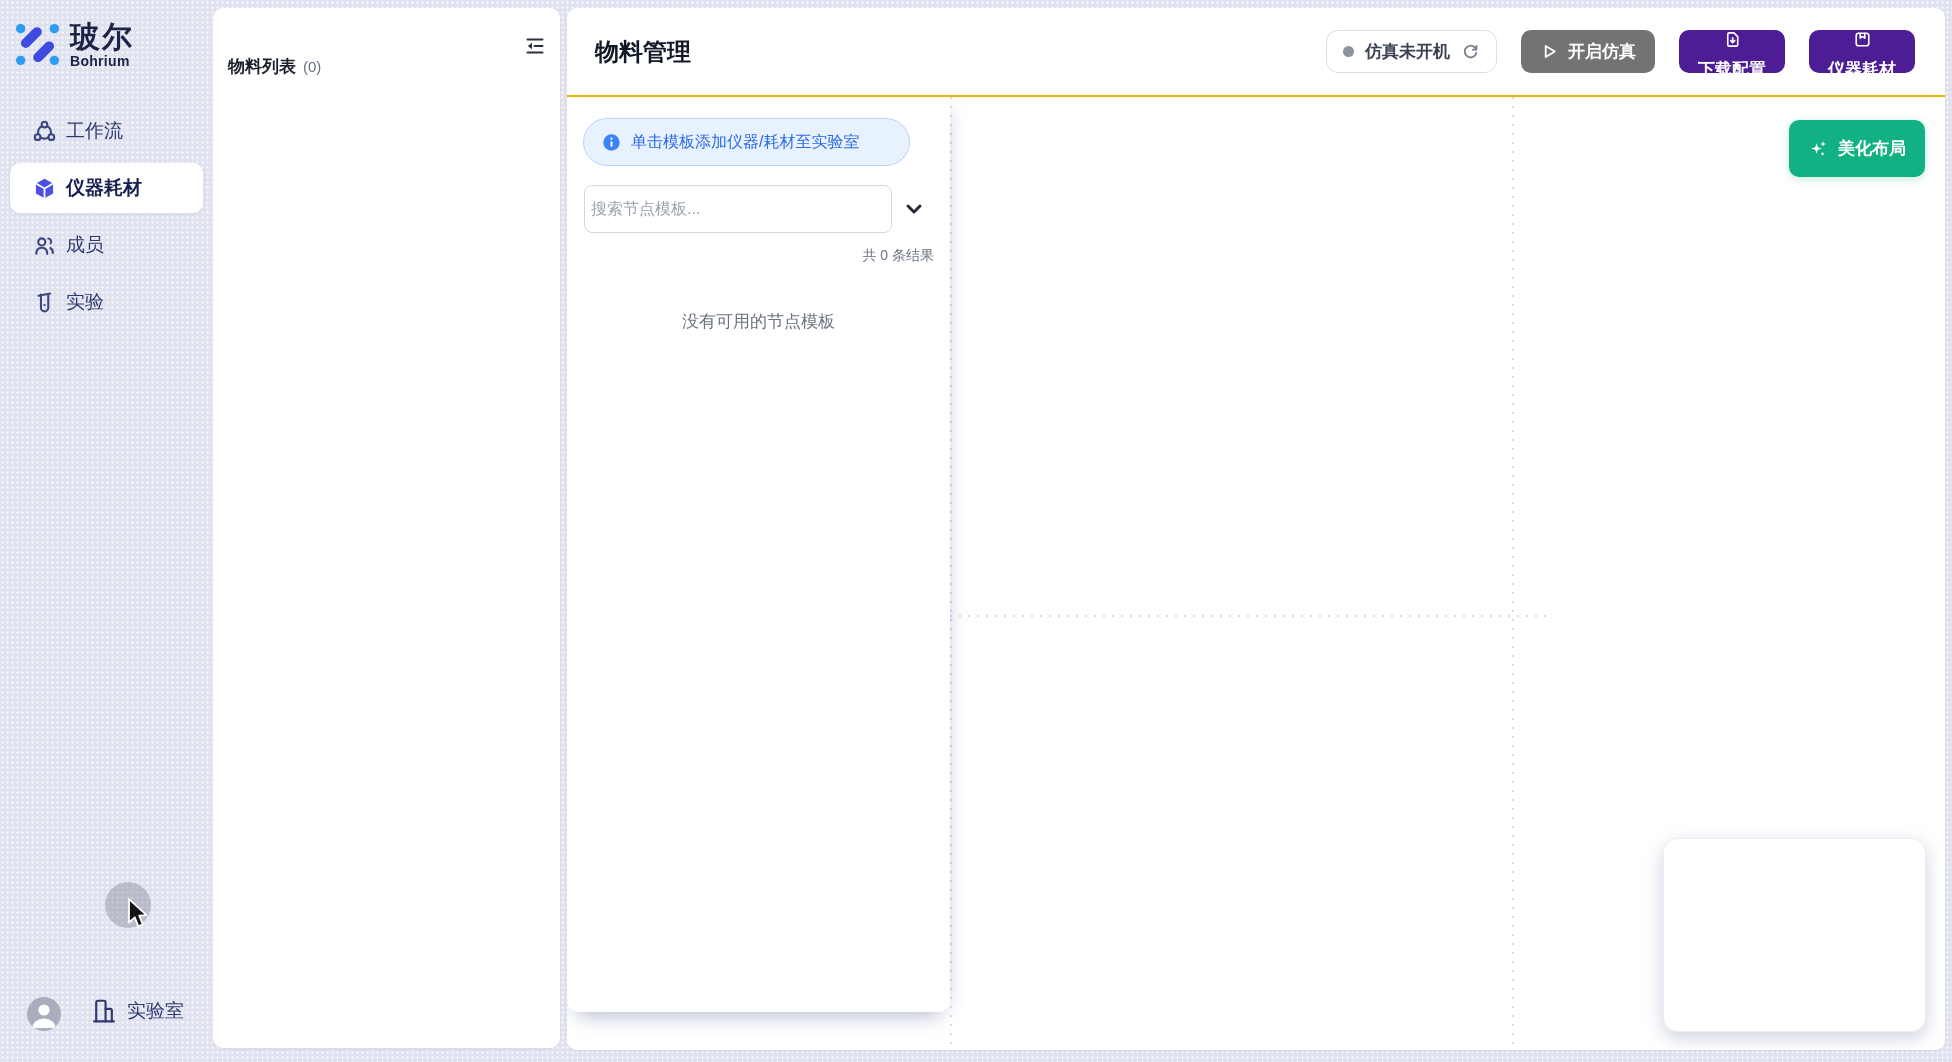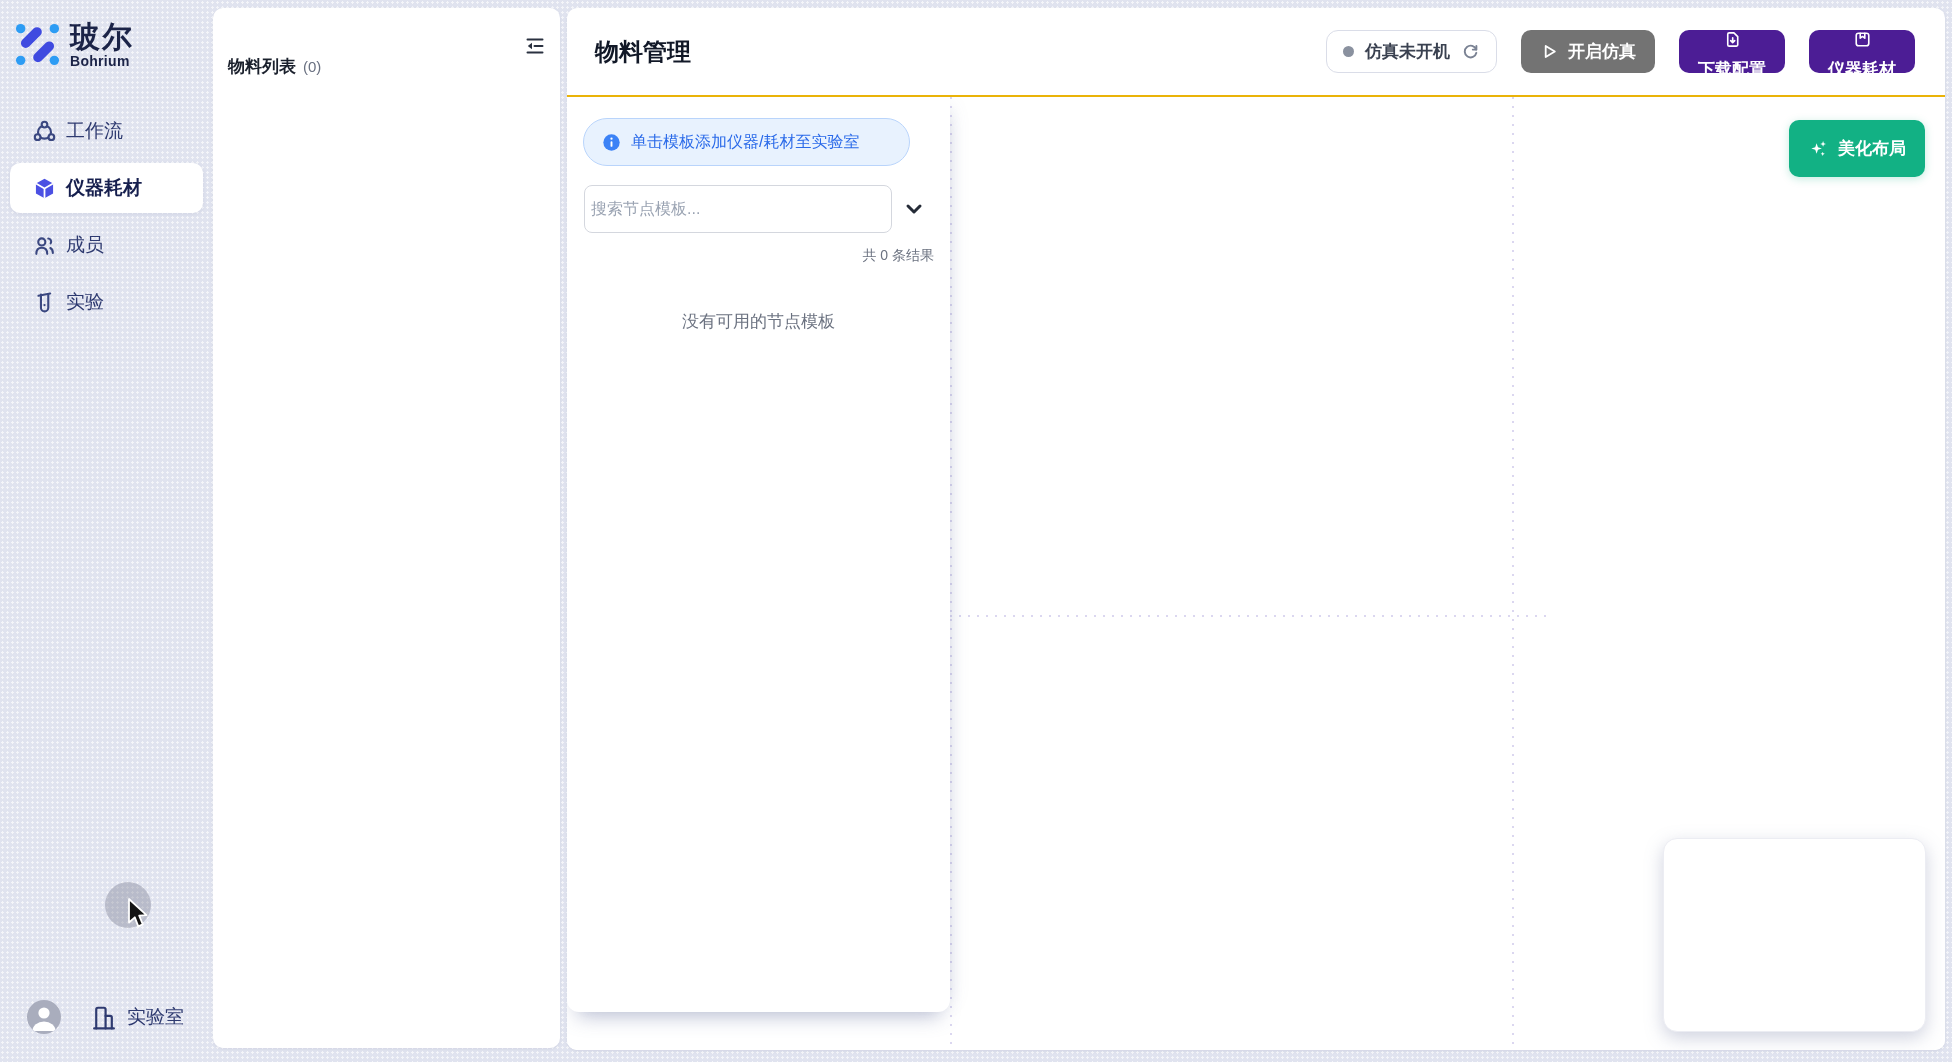--- a/index.html
+++ b/index.html
@@ -15,21 +15,21 @@
   
   .sidebar { position:absolute; left:0; top:0; width:213px; height:100%; }
   .logo-row { position:absolute; left:13px; top:20px; display:flex; align-items:center; gap:8px; }
   .logo-text .cn { font-size:30px; font-weight:bold; color:#1b2347; line-height:32px; letter-spacing:2px;}
   .logo-text .en { font-size:14px; font-weight:bold; color:#1b2347; letter-spacing:.3px; }
   .nav { position:absolute; left:10px; right:10px; top:106px; }
   .nav-item { height:50px; margin-bottom:7px; display:flex; align-items:center; padding-left:23px; gap:10px;
     border-radius:10px; font-size:19px; font-weight:500; color:#2e3a70; cursor:pointer; }
   .nav-item.active { background:#fff; color:#161f4e; font-weight:600; box-shadow:0 1px 4px rgba(90,100,140,.12); }
   .nav-item svg { flex:0 0 auto; }
-  .side-footer { position:absolute; left:0; bottom:25px; width:213px; height:40px; display:flex; align-items:center; }
+  .side-footer { position:absolute; left:0; bottom:25px; width:213px; height:40px; display:flex; align-items:flex-start; }
   .avatar { width:34px; height:34px; border-radius:50%; background:#a9adbd; margin-left:27px; position:relative; overflow:hidden; }
   .lab-item { display:flex; align-items:center; gap:11px; margin-left:30px; font-size:19px; color:#2e3a70; cursor:pointer; }
   
   .card { position:absolute; background:#fff; border-radius:10px; box-shadow:0 1px 3px rgba(80,90,130,.10); }
   .list-card { left:213px; top:8px; width:347px; height:1040px; }
   .list-head { display:flex; align-items:center; justify-content:space-between; padding:0 14px 0 15px; height:76px; }
   .list-title { font-size:17px; font-weight:bold; color:#1a202c;margin-top:41px; }
   .list-count { font-size:15px; color:#697081; font-weight:normal; margin-left:7px; }
   .main-card { left:567px; top:8px; width:1378px; height:1042px; display:flex; flex-direction:column; }
   

